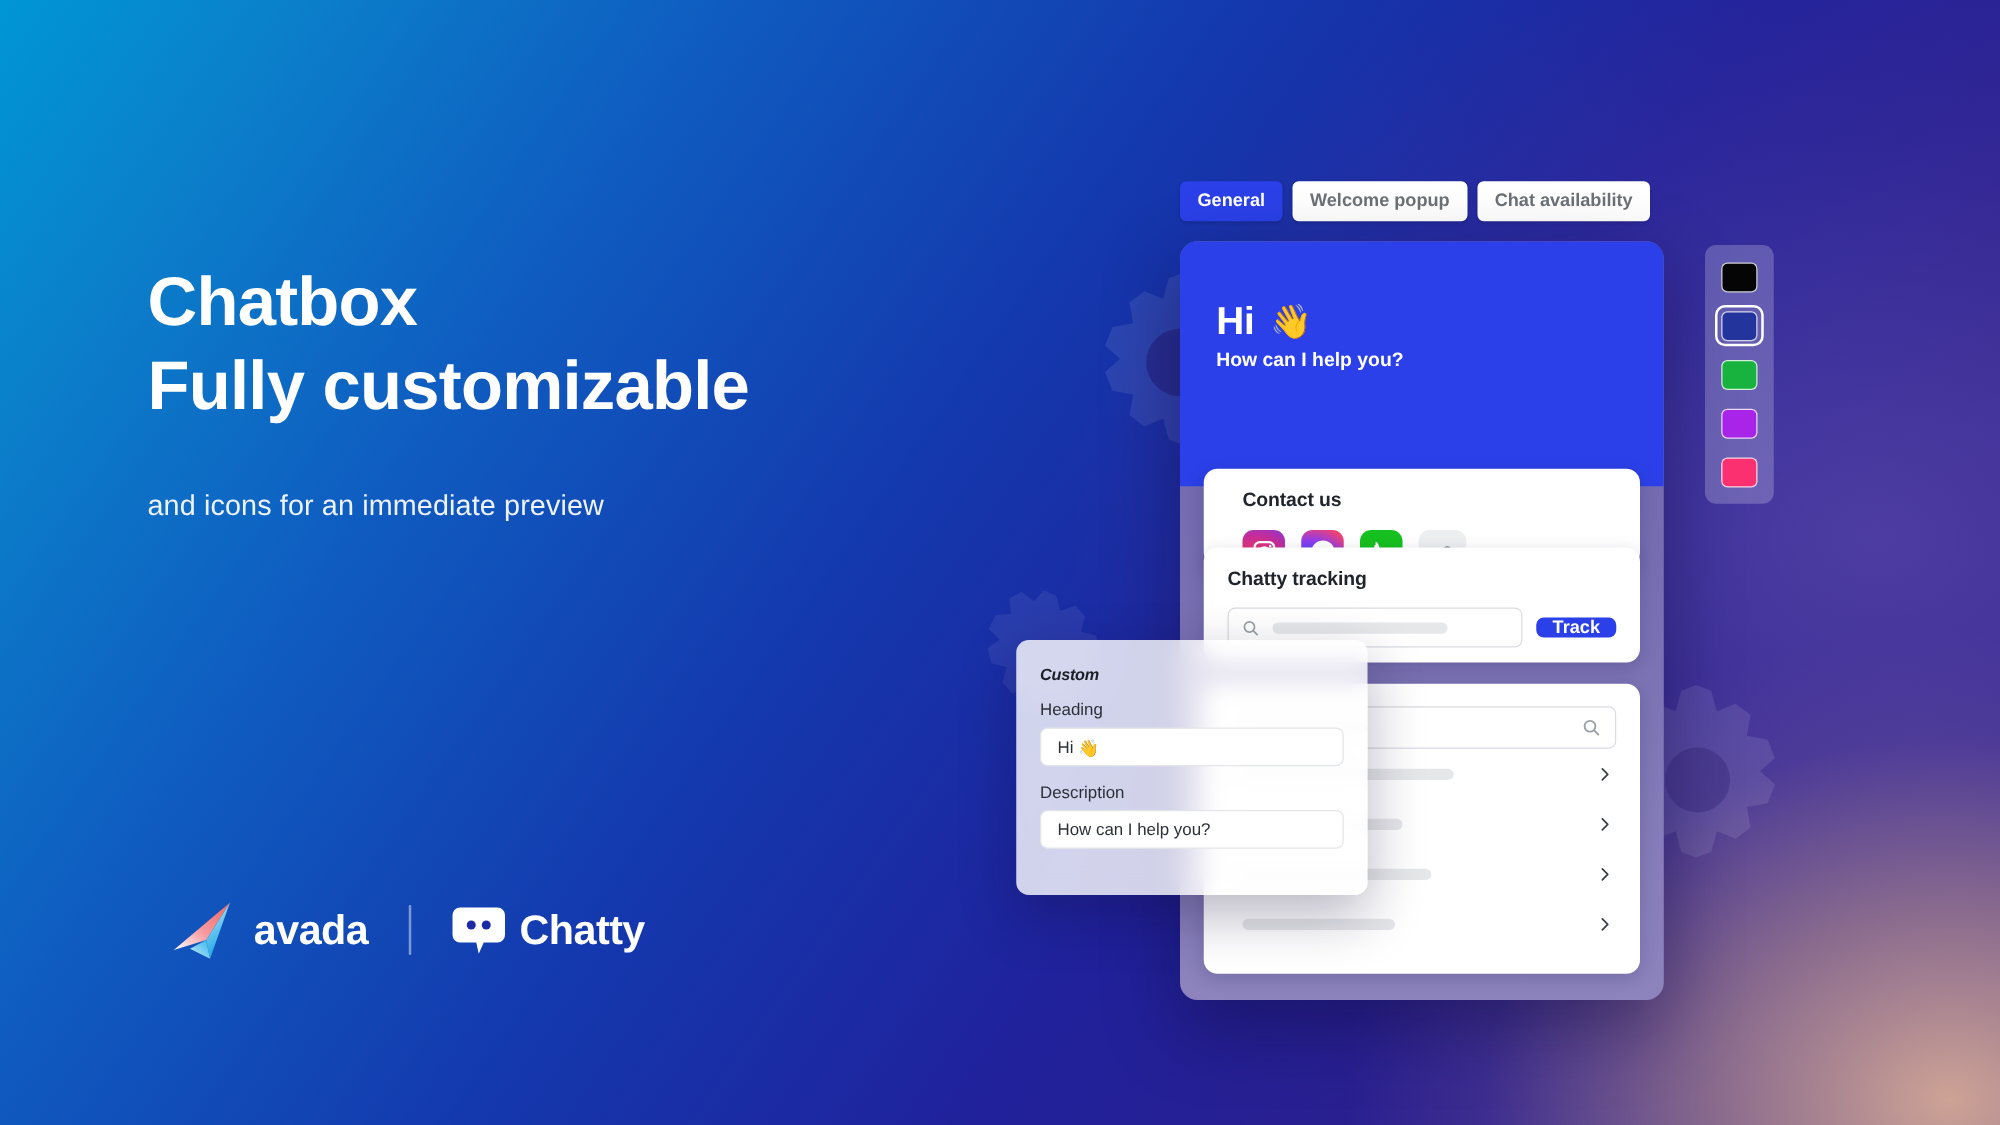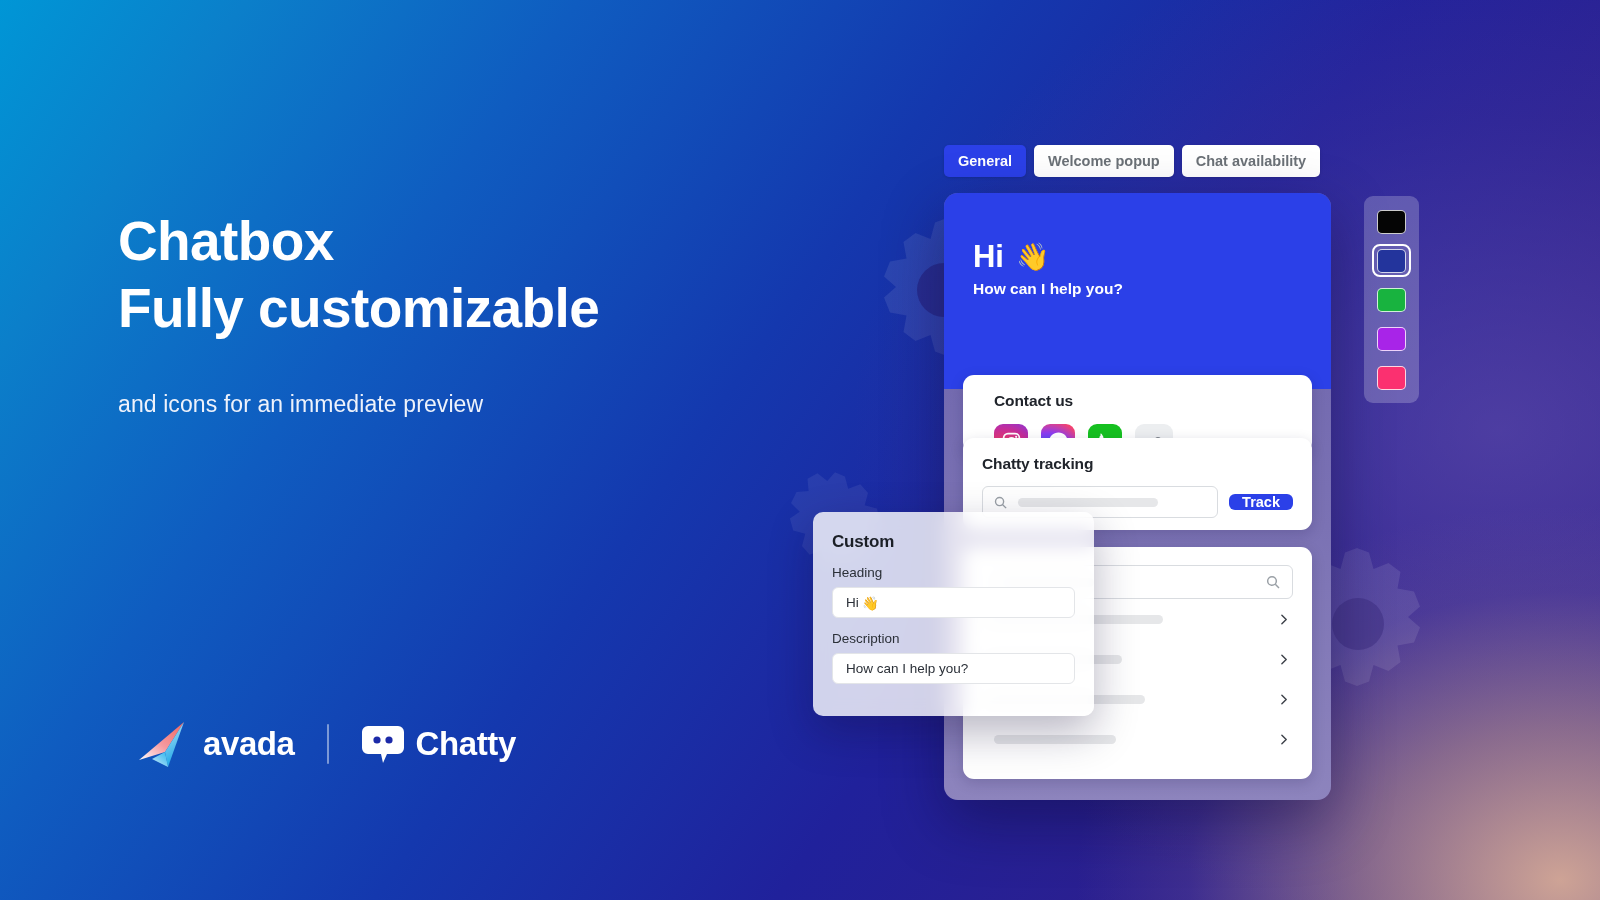--- a/index.html
+++ b/index.html
@@ -232,24 +232,25 @@
     width: 281px;
     height: 204px;
     border-radius: 10px;
     background: rgba(255,255,255,0.80);
     backdrop-filter: blur(9px);
     -webkit-backdrop-filter: blur(9px);
     box-shadow: 0 16px 44px rgba(16,10,52,0.30);
     padding: 20px 19px 0 19px;
   }
   .custom-title {
-    font-size: 17px;
+    font-size: 13px;
     font-weight: 700;
     color: #1b1f26;
     letter-spacing: -0.2px;
+    font-style: italic;
   }
   .field-label {
     margin-top: 13px;
     font-size: 13.5px;
     color: #2b3038;
     font-weight: 400;
   }
   .field-input {
     margin-top: 7px;
     height: 31px;

